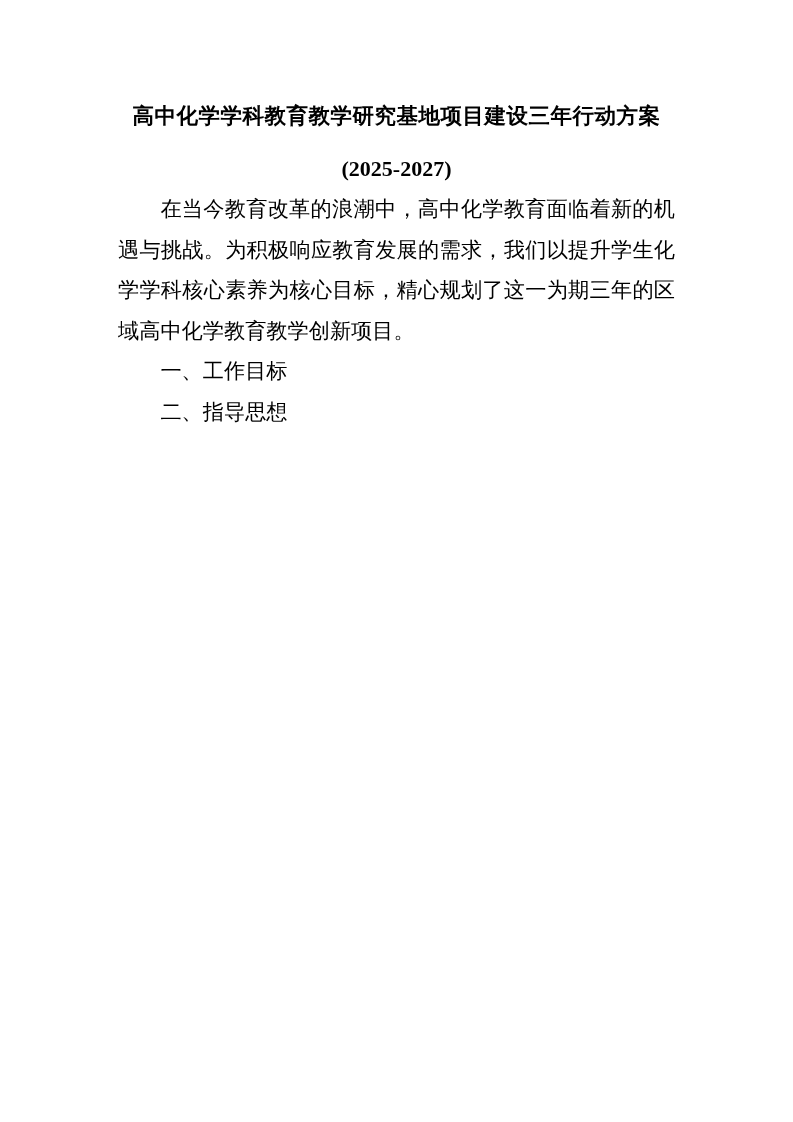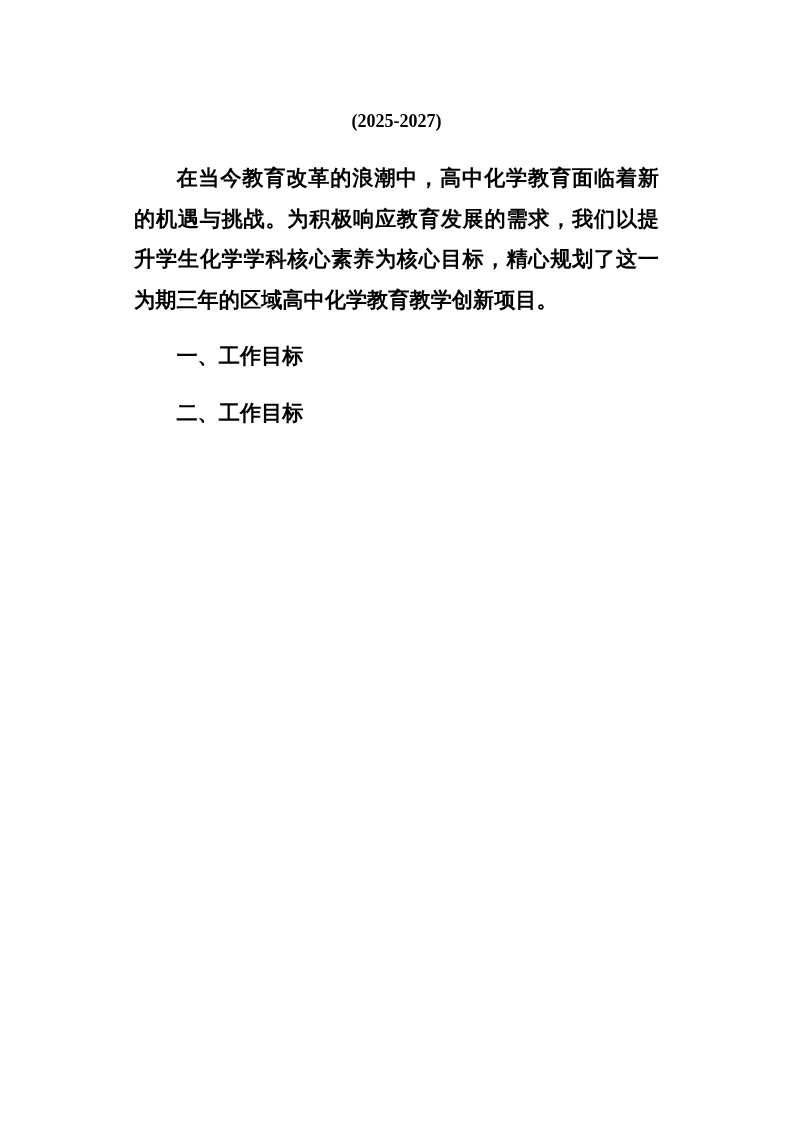--- a/index.html
+++ b/index.html
@@ -23,45 +23,46 @@
   }
   .doc-title {
     margin: 0;
     font-size: 21.5px;
     font-weight: 700;
     line-height: 41px;
     text-align: center;
     letter-spacing: 0.5px;
   }
   .doc-subtitle {
-    margin: 5px 0 0 0;
-    font-size: 18px;
+    margin: 11px 0 0 0;
+    font-size: 22px;
     font-weight: 700;
     line-height: 41px;
     text-align: center;
   }
   .para {
-    margin: 16px;
+    margin: 0;
     font-size: 21.2px;
-    font-weight: 700;
+    font-weight: 400;
     line-height: 40.6px;
     text-align: justify;
     text-indent: 2em;
   }
 </style>
 </head>
 <body>
 
 <div class="page">
 
+  <h1 class="doc-title">高中化学学科教育教学研究基地项目建设三年行动方案</h1>
 
   <div class="doc-subtitle">(2025-2027)</div>
 
   <p class="para">在当今教育改革的浪潮中，高中化学教育面临着新的机遇与挑战。为积极响应教育发展的需求，我们以提升学生化学学科核心素养为核心目标，精心规划了这一为期三年的区域高中化学教育教学创新项目。</p>
 
   <p class="para">一、工作目标</p>
 
 
-  <p class="para">二、工作目标</p>
+  <p class="para">二、指导思想</p>
 
 
 
 </div>
 
 </body></html>

